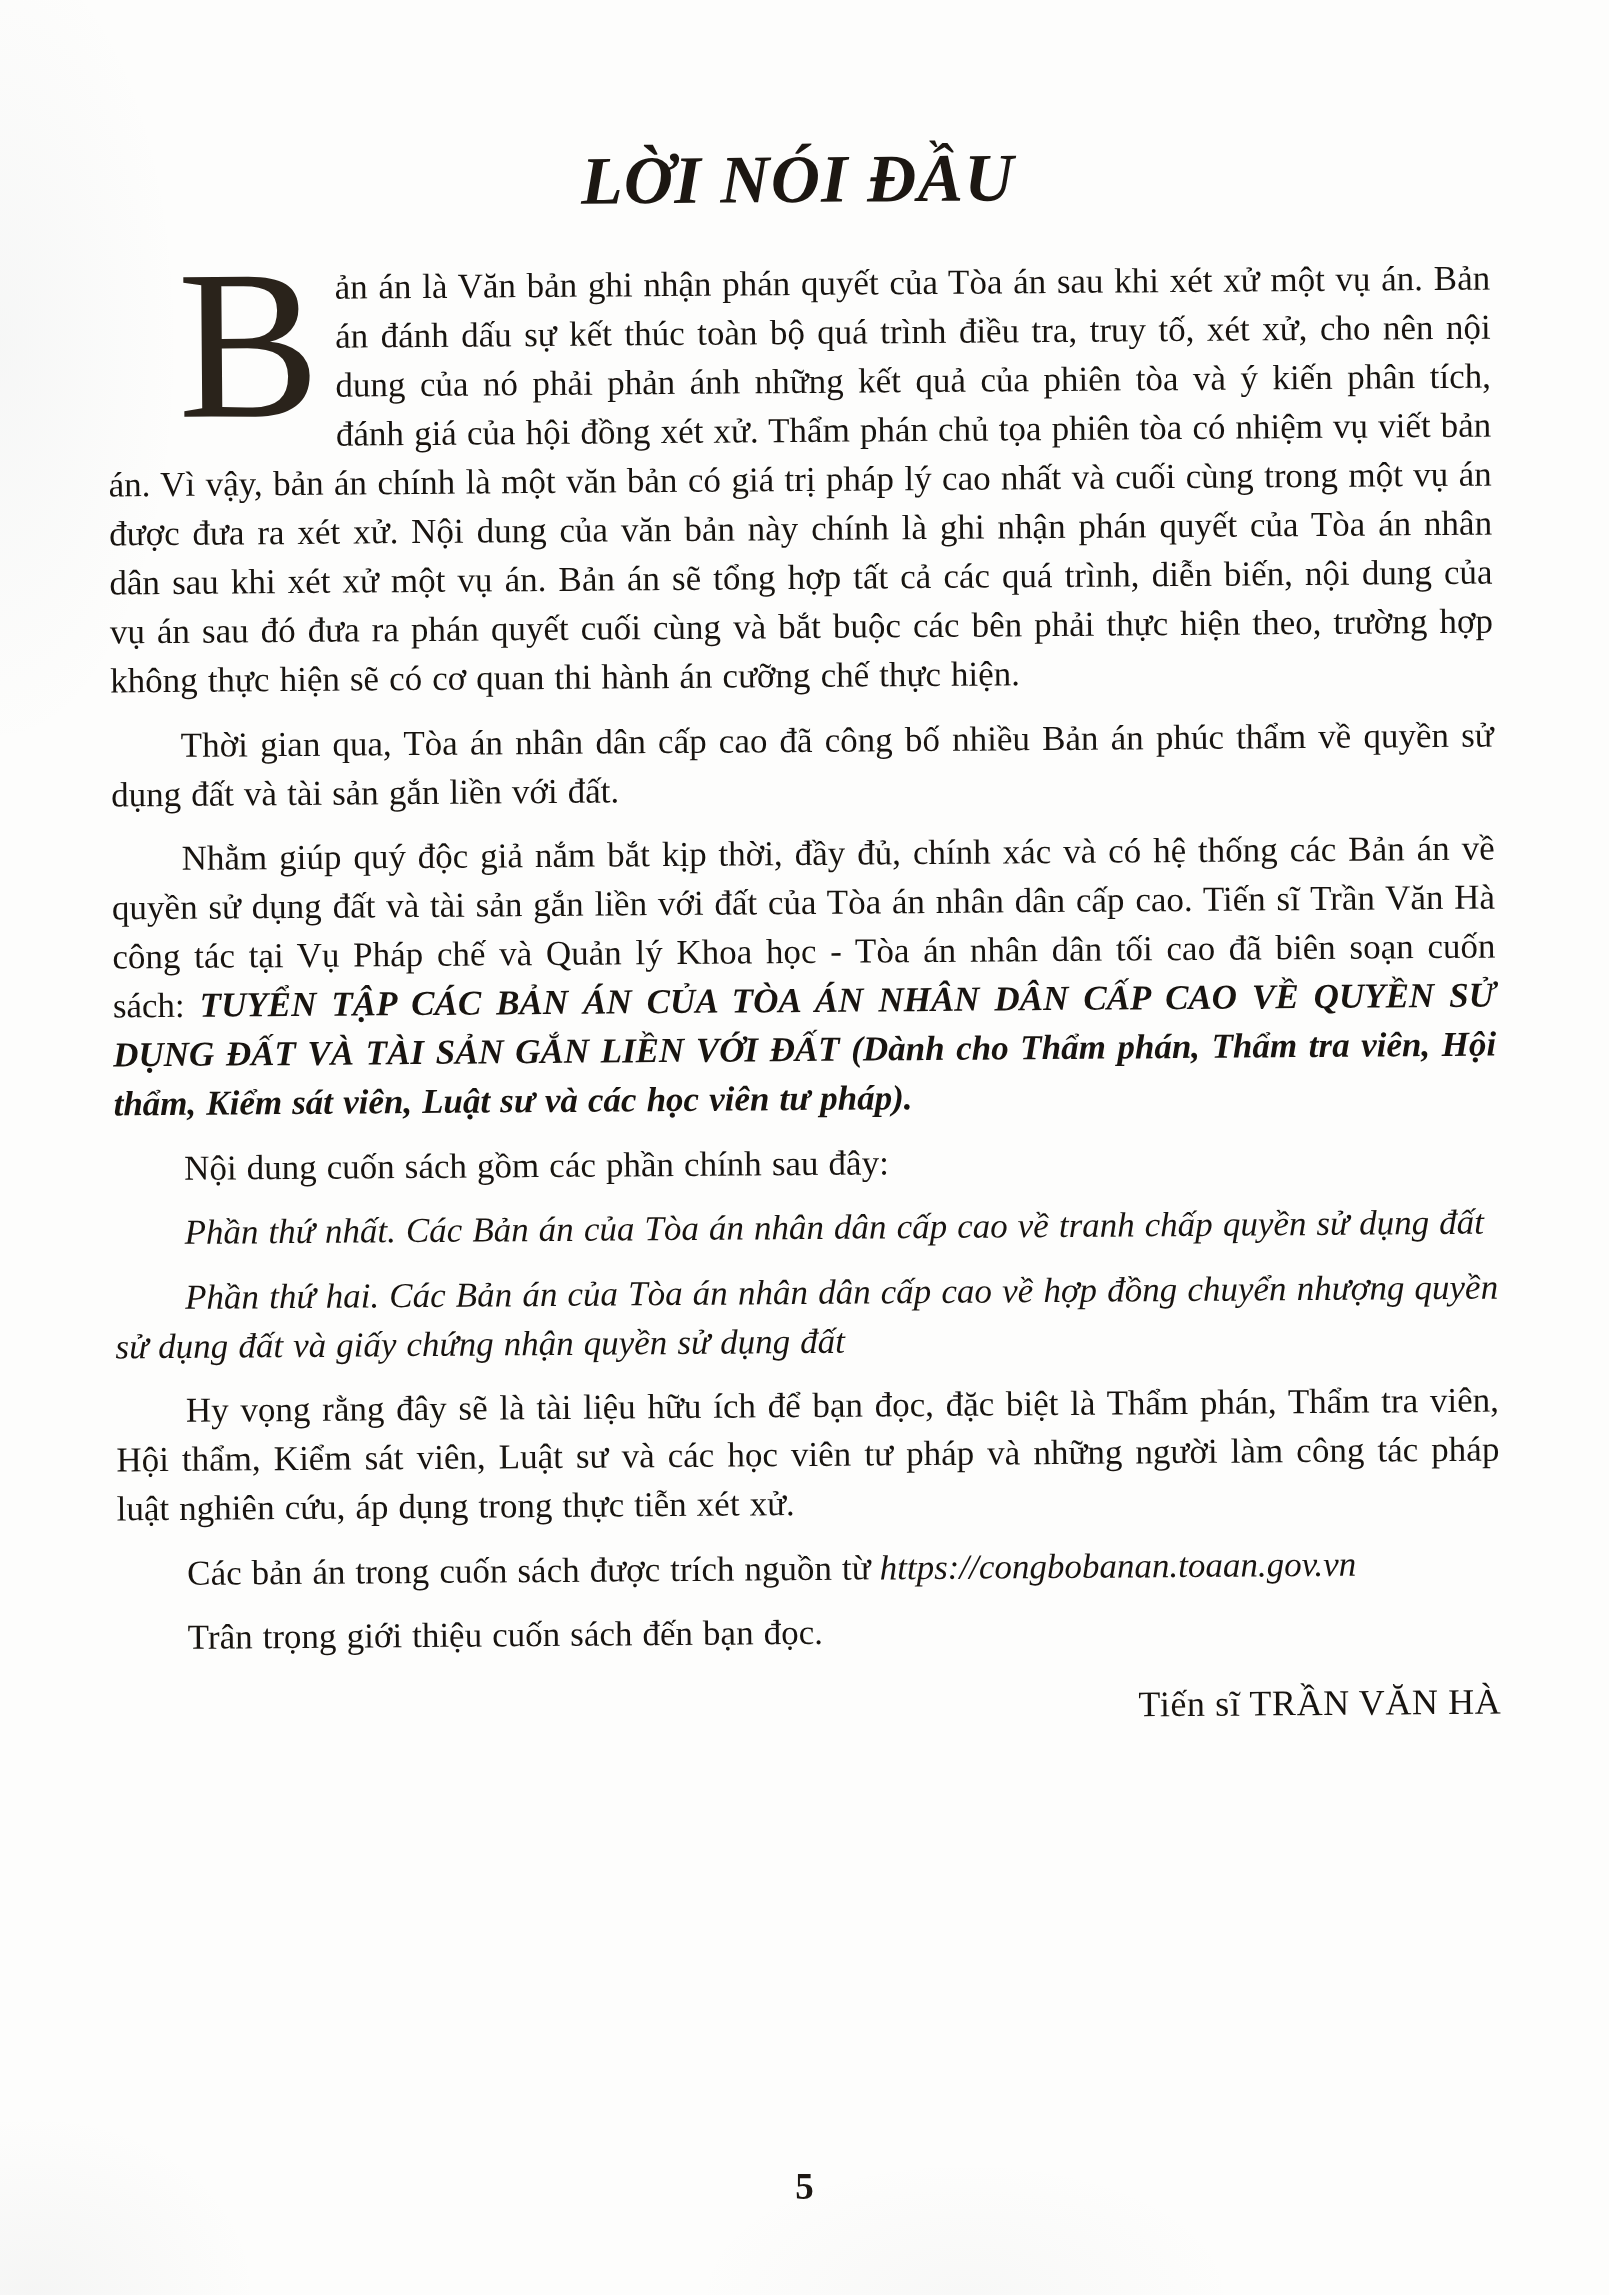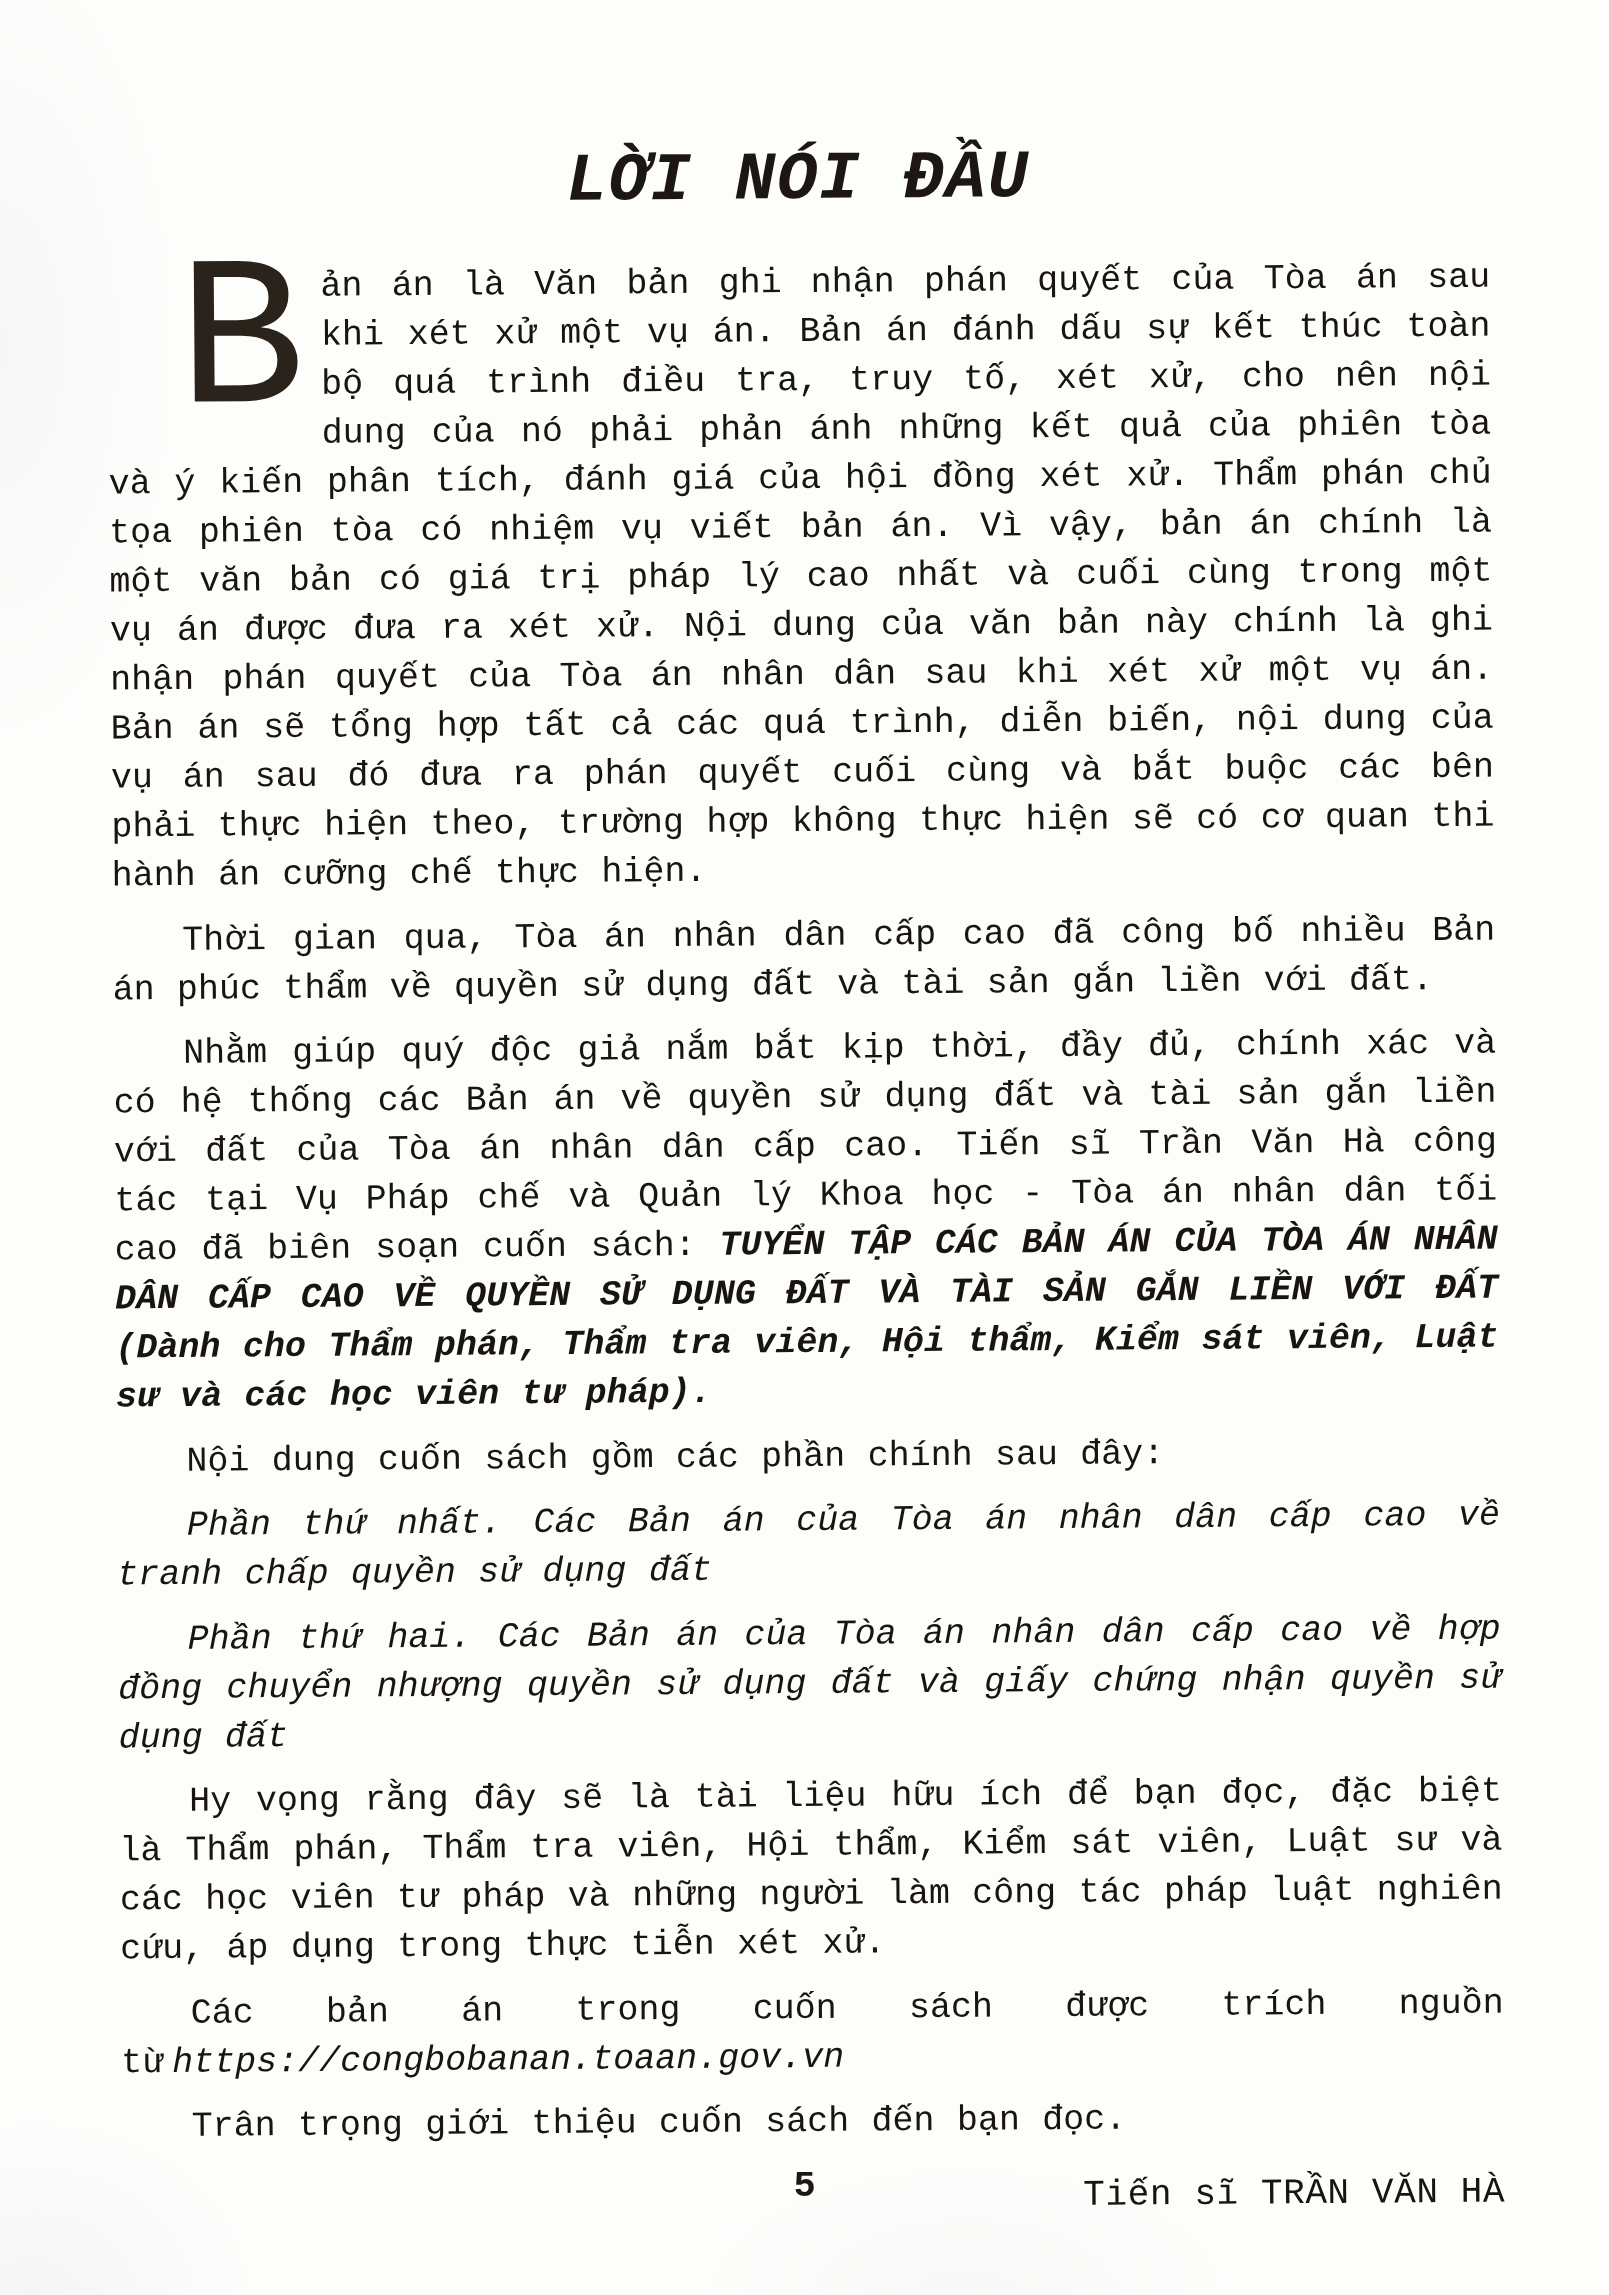--- a/index.html
+++ b/index.html
@@ -7,21 +7,21 @@
     padding: 0;
     background: #e8e8e6;
   }
   .page {
     position: relative;
     width: 1609px;
     height: 2295px;
     margin: 0 auto;
     background: #fdfdfc;
     overflow: hidden;
-    font-family: Liberation Mono, monospace;
+    font-family: Liberation Serif, serif;
     color: #181410;
   }
   
   .page::before {
     content: "";
     position: absolute;
     inset: 0;
     pointer-events: none;
     background:
       radial-gradient(ellipse 258px 580px at 0% 15%, rgba(120,130,140,0.05), transparent 70%),

